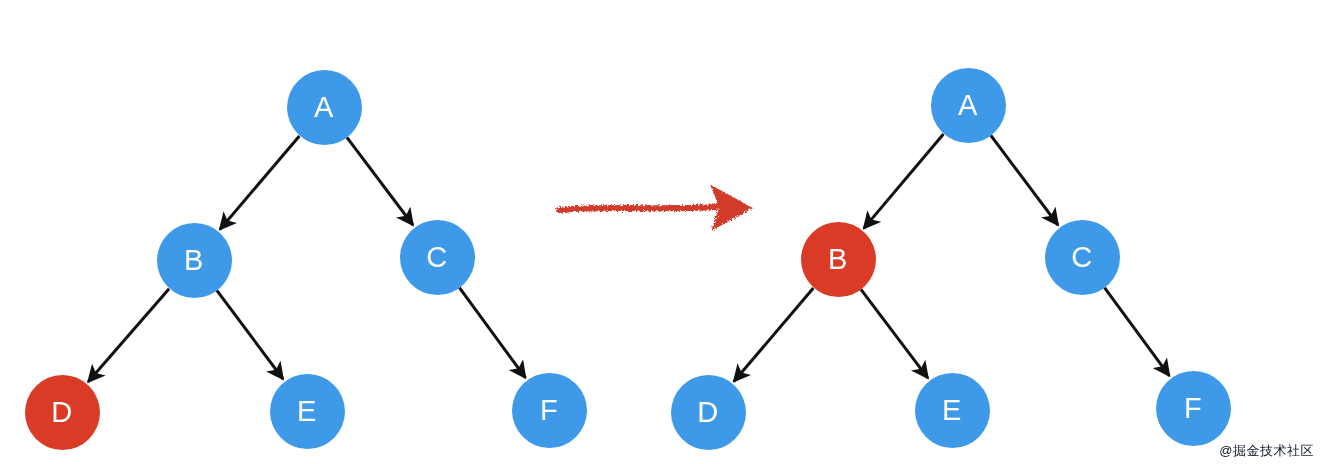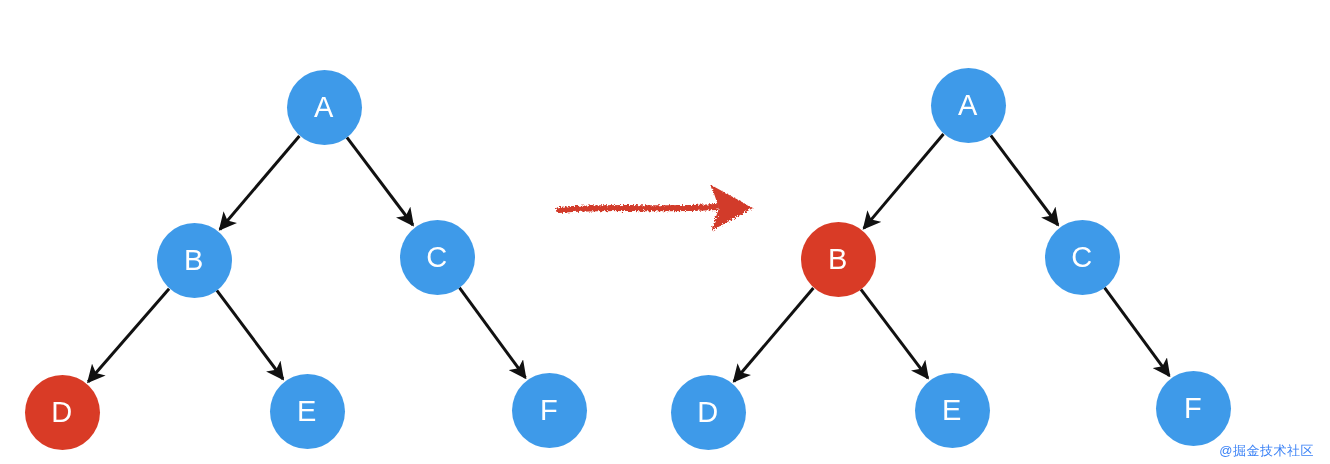--- a/index.html
+++ b/index.html
@@ -104,14 +104,14 @@
   <div class="node" style="left: 670.5px; top: 374.5px; background-color: rgb(62, 154, 233);">
       <span>D</span>
     </div>
   <div class="node" style="left: 914.5px; top: 372.5px; background-color: rgb(62, 154, 233);">
       <span>E</span>
     </div>
   <div class="node" style="left: 1155.5px; top: 370.5px; background-color: rgb(62, 154, 233);">
       <span>F</span>
     </div>
 
-  <div id="watermark" style="color: #3b82f6;">@掘金技术社区</div>
+  <div id="watermark" style="color: #0f172a;">@掘金技术社区</div>
 </div>
 
 </body></html>

